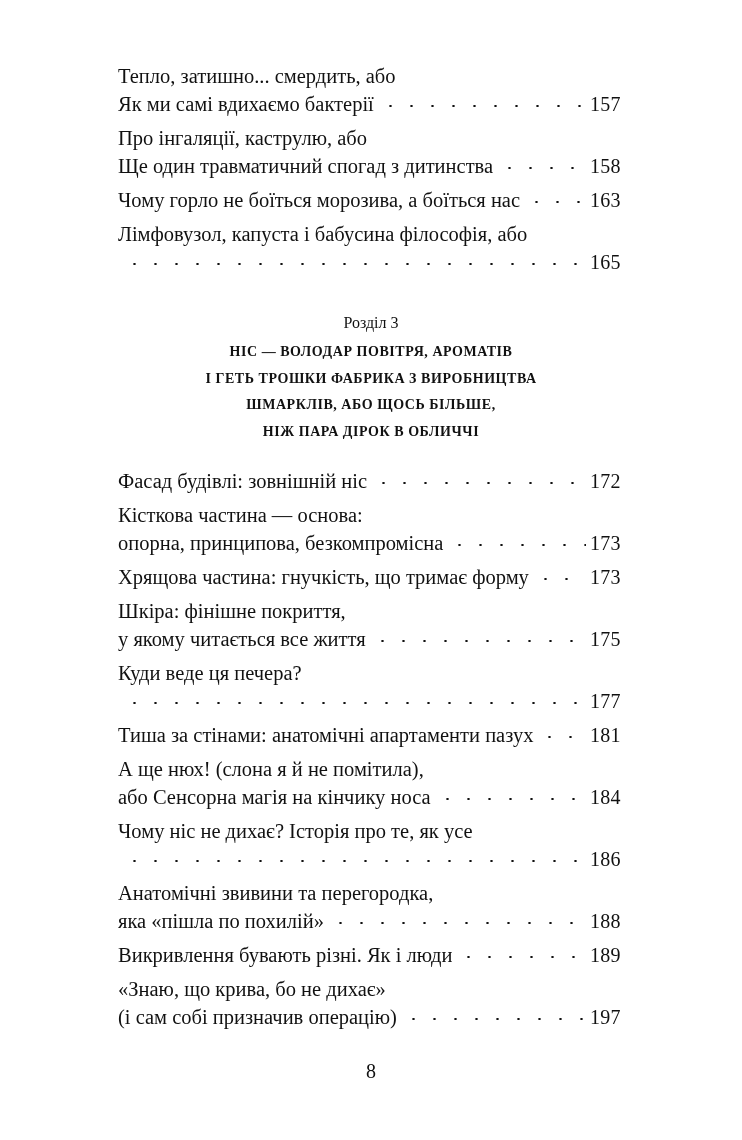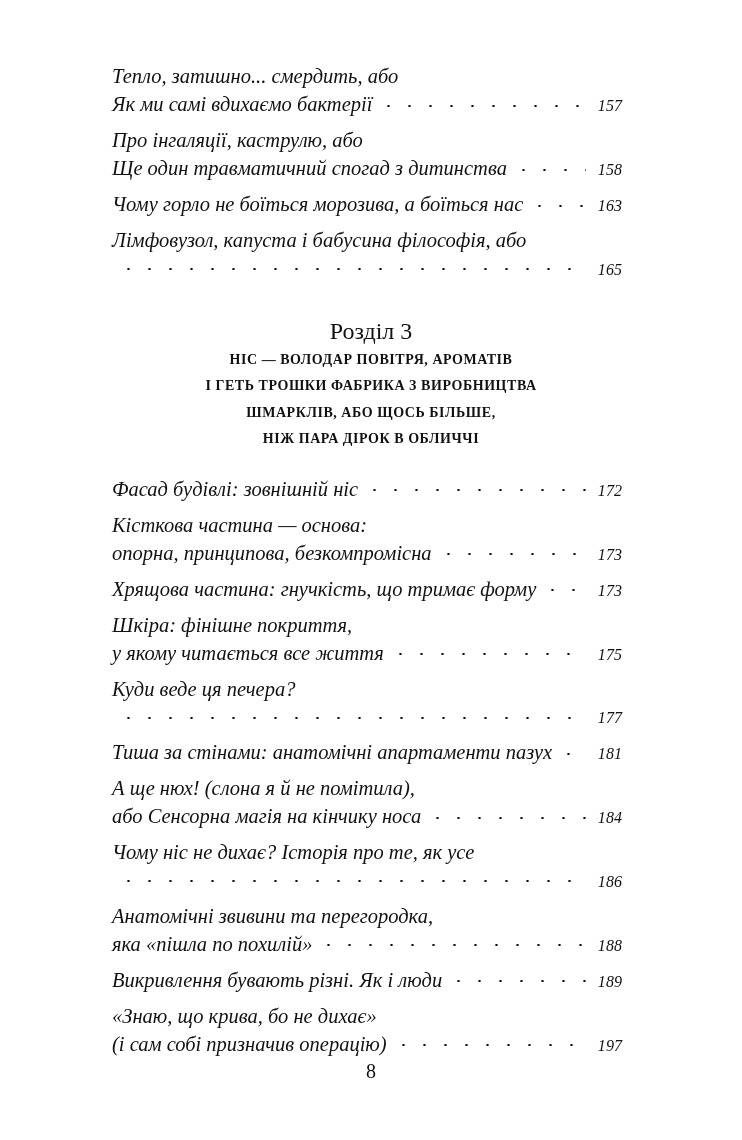--- a/index.html
+++ b/index.html
@@ -27,22 +27,21 @@
 
   .toc-block {
     position: absolute;
     left: 112px;
     top: 62px;
     width: 518px;
   }
 
   
   .entry {
-    margin: 0 0 5px 0;
-    font-style: italic;
+    margin: 0 0 5px 6px;
   }
   .entry-line {
     display: flex;
     align-items: baseline;
     font-size: 20.5px;
     line-height: 28px;
     white-space: nowrap;
   }
   .entry-line .etext {
     flex: 0 0 auto;
@@ -67,37 +66,37 @@
     bottom: 0.20em;
     height: 2px;
     background-image: radial-gradient(circle, #111111 1px, rgba(0,0,0,0) 1.3px);
     background-size: 21px 2px;
     background-repeat: repeat-x;
     background-position: left bottom;
   }
   .pageno {
     flex: 0 0 auto;
     width: 40px;
-    text-align: center;
-    font-size: 16px;
+    text-align: left;
+    font-size: 20px;
     letter-spacing: 0.2px;
   }
 
   
   .entry + .entry {
     margin-top: 6px;
   }
 
   
   .chapter {
     margin: 34px 0 22px 0;
     text-align: center;
   }
   .chapter-label {
-    font-size: 24px;
+    font-size: 16px;
     line-height: 26px;
     font-weight: normal;
     margin-bottom: 3px;
   }
   .chapter-title {
     font-weight: bold;
     font-size: 14px;
     line-height: 26.5px;
     letter-spacing: 0.55px;
     text-transform: uppercase;

